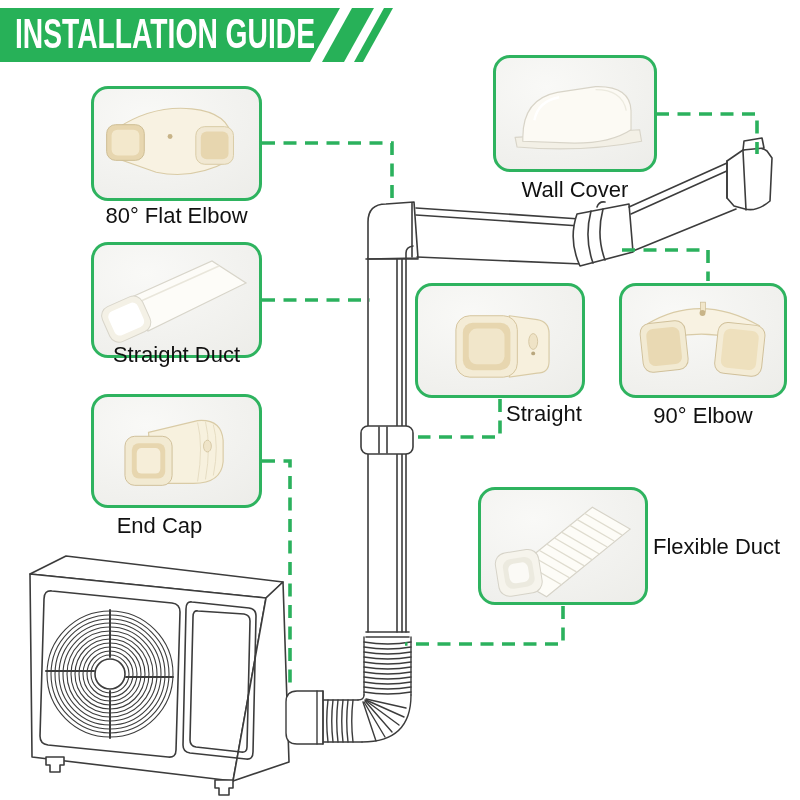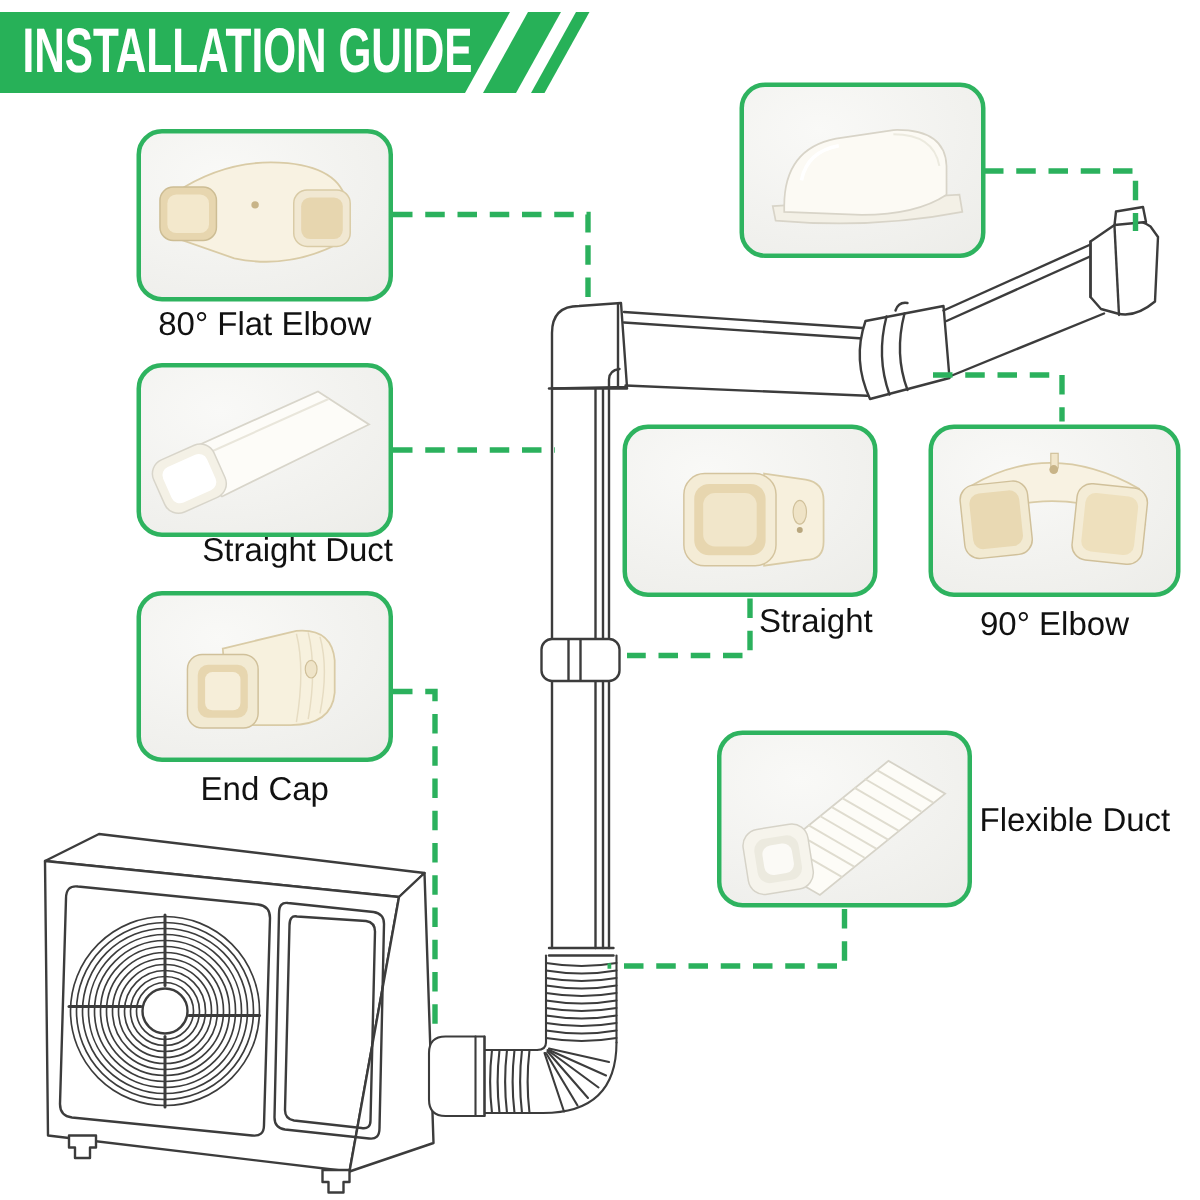--- a/index.html
+++ b/index.html
@@ -166,42 +166,43 @@
   <div class="card" style="left:91px;top:242px;width:171px;height:116px;">
     <svg viewBox="0 0 165 110">
       <path d="M20,60 L118,16 L152,38 L54,86 Z" fill="#fdfcf8" stroke="#d8d5ca" stroke-width="1.2"></path>
       <path d="M27,65 L125,21" stroke="#e9e6db" stroke-width="1.4" fill="none"></path>
       <g transform="rotate(-24 30 74)">
         <rect x="10" y="56" width="44" height="38" rx="10" fill="#f4f1e6" stroke="#d8d5ca"></rect>
         <rect x="16" y="62" width="32" height="26" rx="6" fill="#ffffff"></rect>
       </g>
     </svg>
   </div>
-  <div class="part-label center" style="left:91px;top:355px;width:171px;text-align:right;">Straight Duct</div>
+  <div class="part-label center" style="left:91px;top:343px;width:171px;">Straight Duct</div>
 
   <div class="card" style="left:91px;top:394px;width:171px;height:114px;">
     <svg viewBox="0 0 165 110">
       <path d="M54,36 L104,24 Q128,22 130,44 L130,66 Q128,88 100,88 L58,88 Z" fill="#f7f1de" stroke="#d9cba6" stroke-width="1.2"></path>
       <path d="M104,26 Q110,50 104,86 M112,25 Q118,50 112,84 M120,28 Q126,50 120,80" stroke="#e6dcc2" fill="none"></path>
       <ellipse cx="114" cy="50" rx="4" ry="6" fill="#efe4c8" stroke="#d0c09a" stroke-width="0.8"></ellipse>
       <rect x="30" y="40" width="48" height="50" rx="10" fill="#f2ead2" stroke="#d0c09a"></rect>
       <rect x="37" y="47" width="34" height="36" rx="7" fill="#e7d6af"></rect>
       <rect x="42" y="52" width="24" height="26" rx="5" fill="#f6eed9"></rect>
     </svg>
   </div>
-  <div class="part-label center" style="left:91px;top:514px;width:171px;">End Cap</div>
+  <div class="part-label center" style="left:74px;top:514px;width:171px;">End Cap</div>
 
   <div class="card" style="left:493px;top:55px;width:164px;height:117px;">
     <svg viewBox="0 0 165 110">
       <path d="M20,80 L150,72 L152,84 Q90,96 22,90 Z" fill="#f3f0e6" stroke="#d8d4c8" stroke-width="1.2"></path>
       <path d="M28,80 Q28,40 64,33 L104,27 Q140,26 141,52 L141,72 Q120,86 82,86 L28,84 Z" fill="#fcfaf4" stroke="#d8d4c8" stroke-width="1.2"></path>
       <path d="M40,62 Q44,42 66,38" stroke="#ffffff" stroke-width="2.5" fill="none"></path>
       <path d="M104,30 Q132,30 136,52" stroke="#eceadf" stroke-width="1.4" fill="none"></path>
     </svg>
   </div>
+  <div class="part-label center" style="left:493px;top:178px;width:164px;">Wall Cover</div>
 
   <div class="card" style="left:415px;top:283px;width:170px;height:115px;">
     <svg viewBox="0 0 165 110">
       <path d="M92,30 L120,34 Q132,36 132,48 L132,76 Q132,88 120,88 L92,92 Z" fill="#f7f0dd" stroke="#d9cba6" stroke-width="1.2"></path>
       <ellipse cx="116" cy="56" rx="4.5" ry="8" fill="#efe3c6" stroke="#d0c09a" stroke-width="0.8"></ellipse>
       <circle cx="116" cy="68" r="2" fill="#b9a77e"></circle>
       <rect x="38" y="30" width="62" height="62" rx="14" fill="#f4ecd6" stroke="#d4c49e"></rect>
       <rect x="45" y="37" width="48" height="48" rx="10" fill="#e7d6af"></rect>
       <rect x="51" y="43" width="36" height="36" rx="8" fill="#f1e6ca"></rect>
     </svg>

